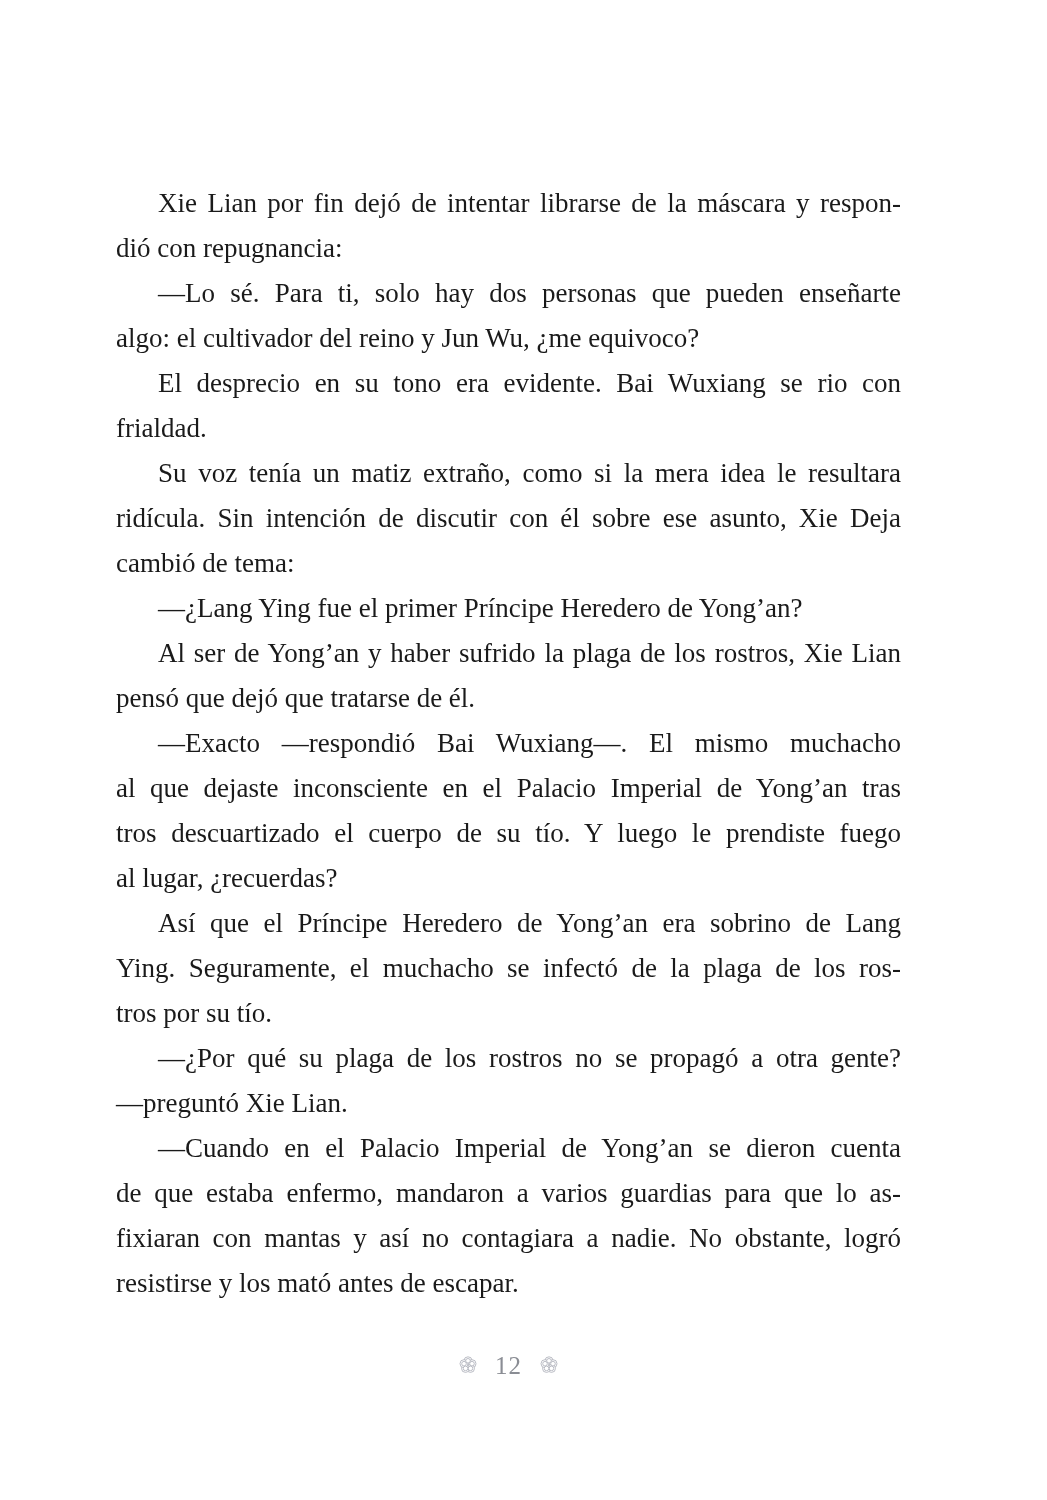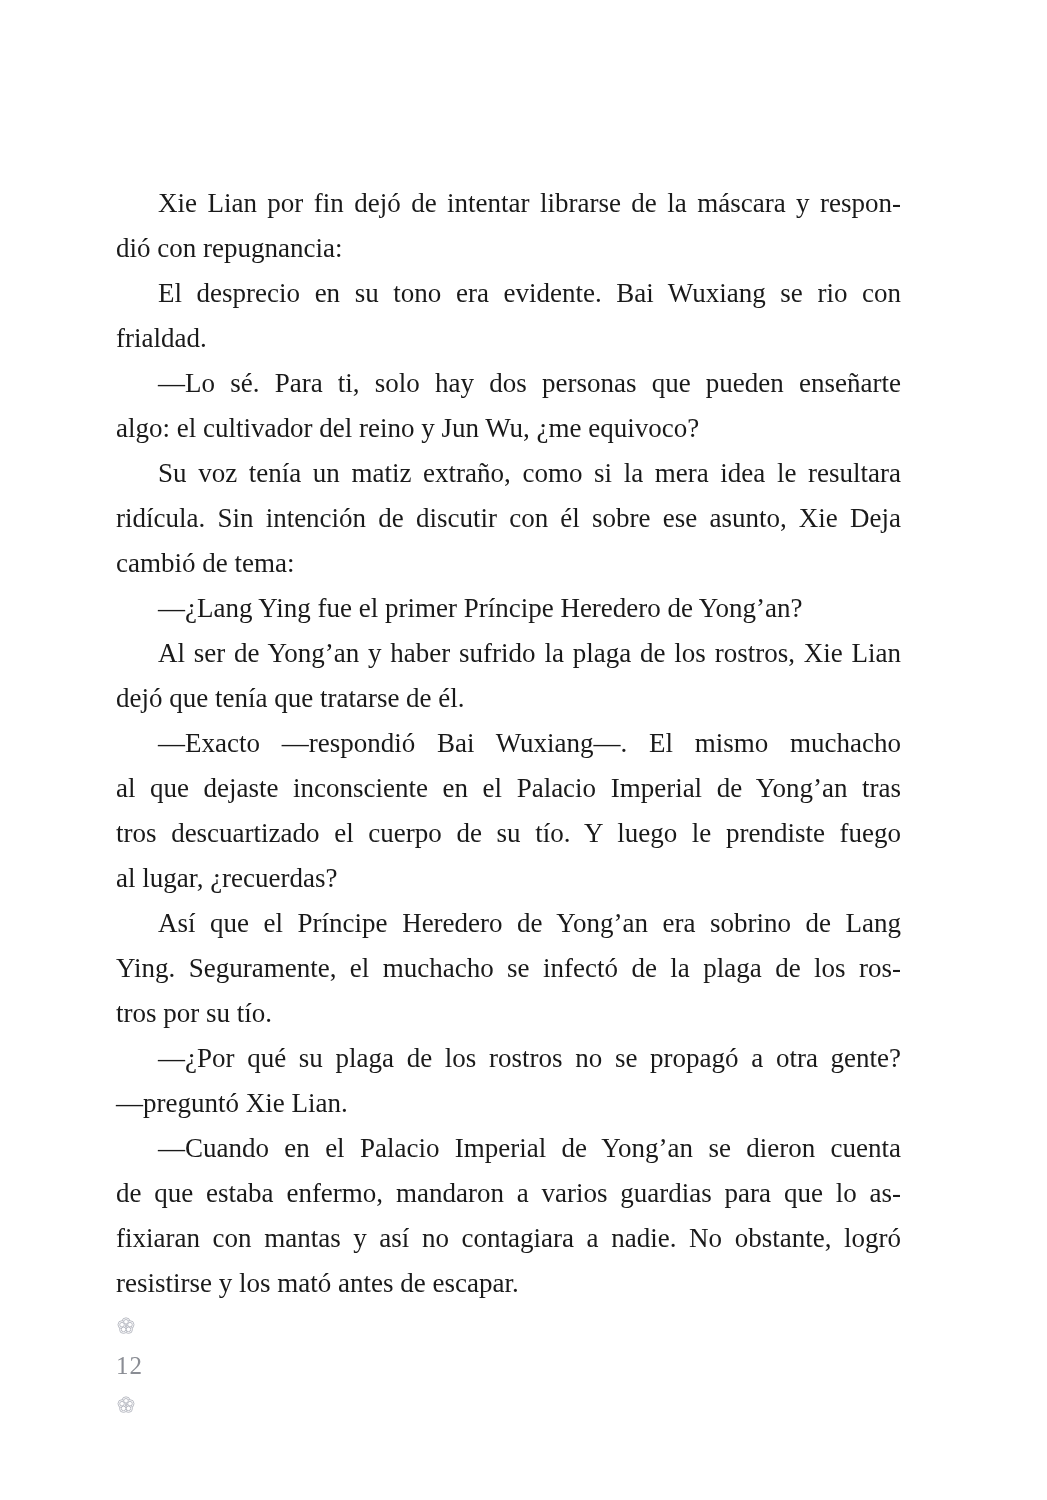--- a/index.html
+++ b/index.html
@@ -37,23 +37,23 @@
   }
   .line.first { text-indent: 42px; }
   .line.last  { text-align-last: left; }
   .folio {
     position: absolute;
     top: 1348px;
     left: 116px;
     width: 785px;
     height: 34px;
     display: flex;
+    align-items: center;
     justify-content: center;
     gap: 17px;
-    flex-direction: column;
   }
   .folio .page-number {
     font-family: "Liberation Serif", "DejaVu Serif", serif;
     font-size: 25px;
     line-height: 1;
     color: #8a8d94;
     letter-spacing: 1px;
   }
   .ornament { display: inline-flex; width: 20px; height: 20px; }
 </style>
@@ -61,38 +61,38 @@
 <body>
 
 <div class="page">
 
   <main class="text-block">
       <div class="para">
         <div class="line first">Xie Lian por fin dejó de intentar librarse de la máscara y respon-</div>
         <div class="line last">dió con repugnancia:</div>
       </div>
       <div class="para">
+        <div class="line first">—Lo sé. Para ti, solo hay dos personas que pueden enseñarte</div>
+        <div class="line last">algo: el cultivador del reino y Jun Wu, ¿me equivoco?</div>
+      </div>
+      <div class="para">
         <div class="line first">El desprecio en su tono era evidente. Bai Wuxiang se rio con</div>
         <div class="line last">frialdad.</div>
-      </div>
-      <div class="para">
-        <div class="line first">—Lo sé. Para ti, solo hay dos personas que pueden enseñarte</div>
-        <div class="line last">algo: el cultivador del reino y Jun Wu, ¿me equivoco?</div>
       </div>
       <div class="para">
         <div class="line first">Su voz tenía un matiz extraño, como si la mera idea le resultara</div>
         <div class="line">ridícula. Sin intención de discutir con él sobre ese asunto, Xie Deja</div>
         <div class="line last">cambió de tema:</div>
       </div>
       <div class="para">
         <div class="line first last">—¿Lang Ying fue el primer Príncipe Heredero de Yong’an?</div>
       </div>
       <div class="para">
         <div class="line first">Al ser de Yong’an y haber sufrido la plaga de los rostros, Xie Lian</div>
-        <div class="line last">dejó que tenía que tratarse de él.</div>
+        <div class="line last">pensó que dejó que tratarse de él.</div>
       </div>
       <div class="para">
         <div class="line first">—Exacto —respondió Bai Wuxiang—. El mismo muchacho</div>
         <div class="line">al que dejaste inconsciente en el Palacio Imperial de Yong’an tras</div>
         <div class="line">tros descuartizado el cuerpo de su tío. Y luego le prendiste fuego</div>
         <div class="line last">al lugar, ¿recuerdas?</div>
       </div>
       <div class="para">
         <div class="line first">Así que el Príncipe Heredero de Yong’an era sobrino de Lang</div>
         <div class="line">Ying. Seguramente, el muchacho se infectó de la plaga de los ros-</div>

